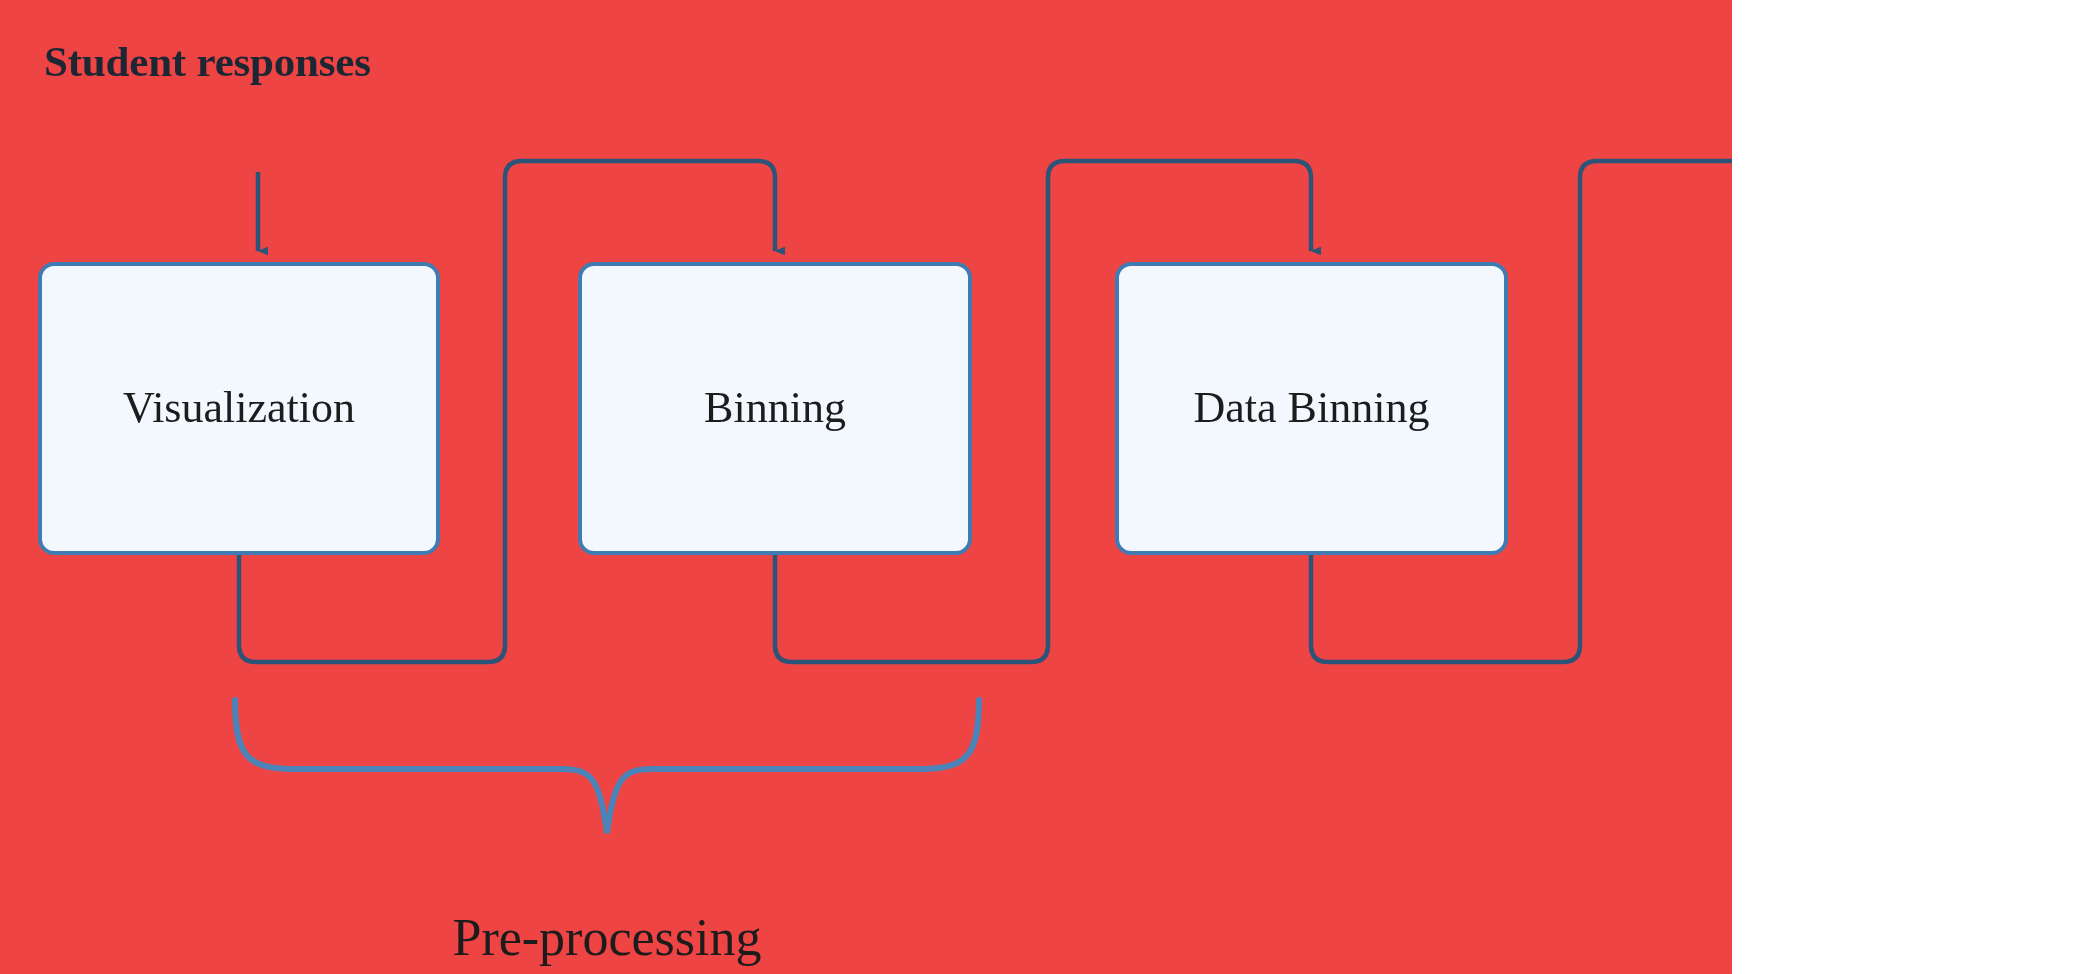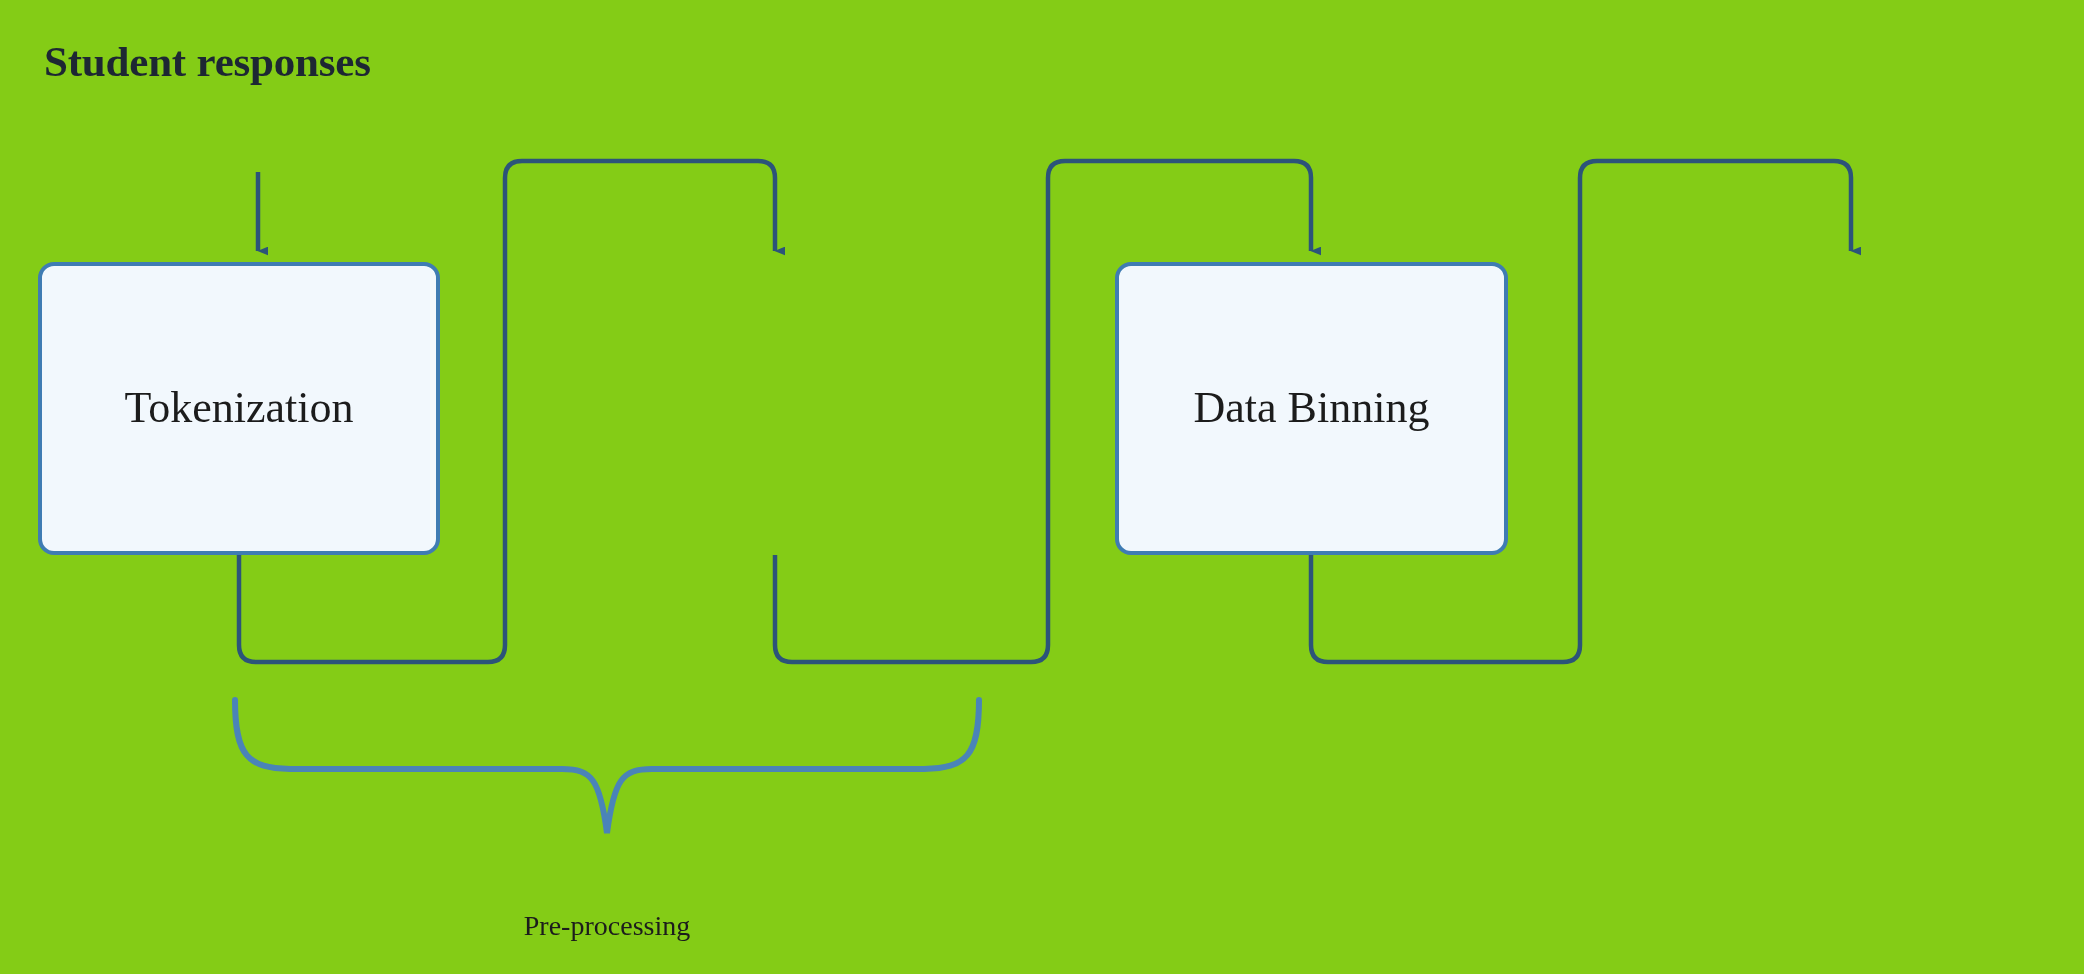--- a/index.html
+++ b/index.html
@@ -6,23 +6,23 @@
   html, body {
     margin: 0;
     padding: 0;
     background: #ffffff;
   }
   body {
     font-family: "Liberation Serif", "DejaVu Serif", serif;
   }
   #stage {
     position: relative;
-    width: 2084px;
+    width: 1732px;
     height: 974px;
-    background: #84cc16;
+    background: #ef4444;
     overflow: hidden;
   }
   #wires {
     position: absolute;
     left: 0;
     top: 0;
     width: 2084px;
     height: 974px;
     pointer-events: none;
   }
@@ -52,21 +52,21 @@
     font-family: "Liberation Serif", "DejaVu Serif", serif;
     font-size: 44px;
     line-height: 1;
     color: #1c1c1c;
     white-space: nowrap;
     margin-top: -2px;
   }
   .brace-label {
     position: absolute;
     font-family: "Liberation Serif", "DejaVu Serif", serif;
-    font-size: 28px;
+    font-size: 52px;
     line-height: 1;
     color: #1c1c1c;
     white-space: nowrap;
     transform: translateX(-50%);
     text-align: center;
   }
 </style>
 </head>
 <body>
 
@@ -122,23 +122,26 @@
     <path fill="none" stroke="#4a84b8" stroke-width="6" stroke-linecap="round" d="M 235,700
              C 235,756 248,768 290,769
              L 562,769
              C 592,769 600,780 607,833
              C 614,780 622,769 652,769
              L 924,769
              C 966,768 979,756 979,700"></path>
   </svg>
 
   <div class="node" style="left:38px; top:262px; width:402px; height:293px;">
-    <span class="node-label">Tokenization</span>
+    <span class="node-label">Visualization</span>
   </div>
 
+  <div class="node" style="left:578px; top:262px; width:394px; height:293px;">
+    <span class="node-label">Binning</span>
+  </div>
 
   <div class="node" style="left:1115px; top:262px; width:393px; height:293px;">
     <span class="node-label">Data Binning</span>
   </div>
 
 
   <div class="brace-label" style="left:607px; top:912px;">Pre-processing</div>
 
 </div>
 

